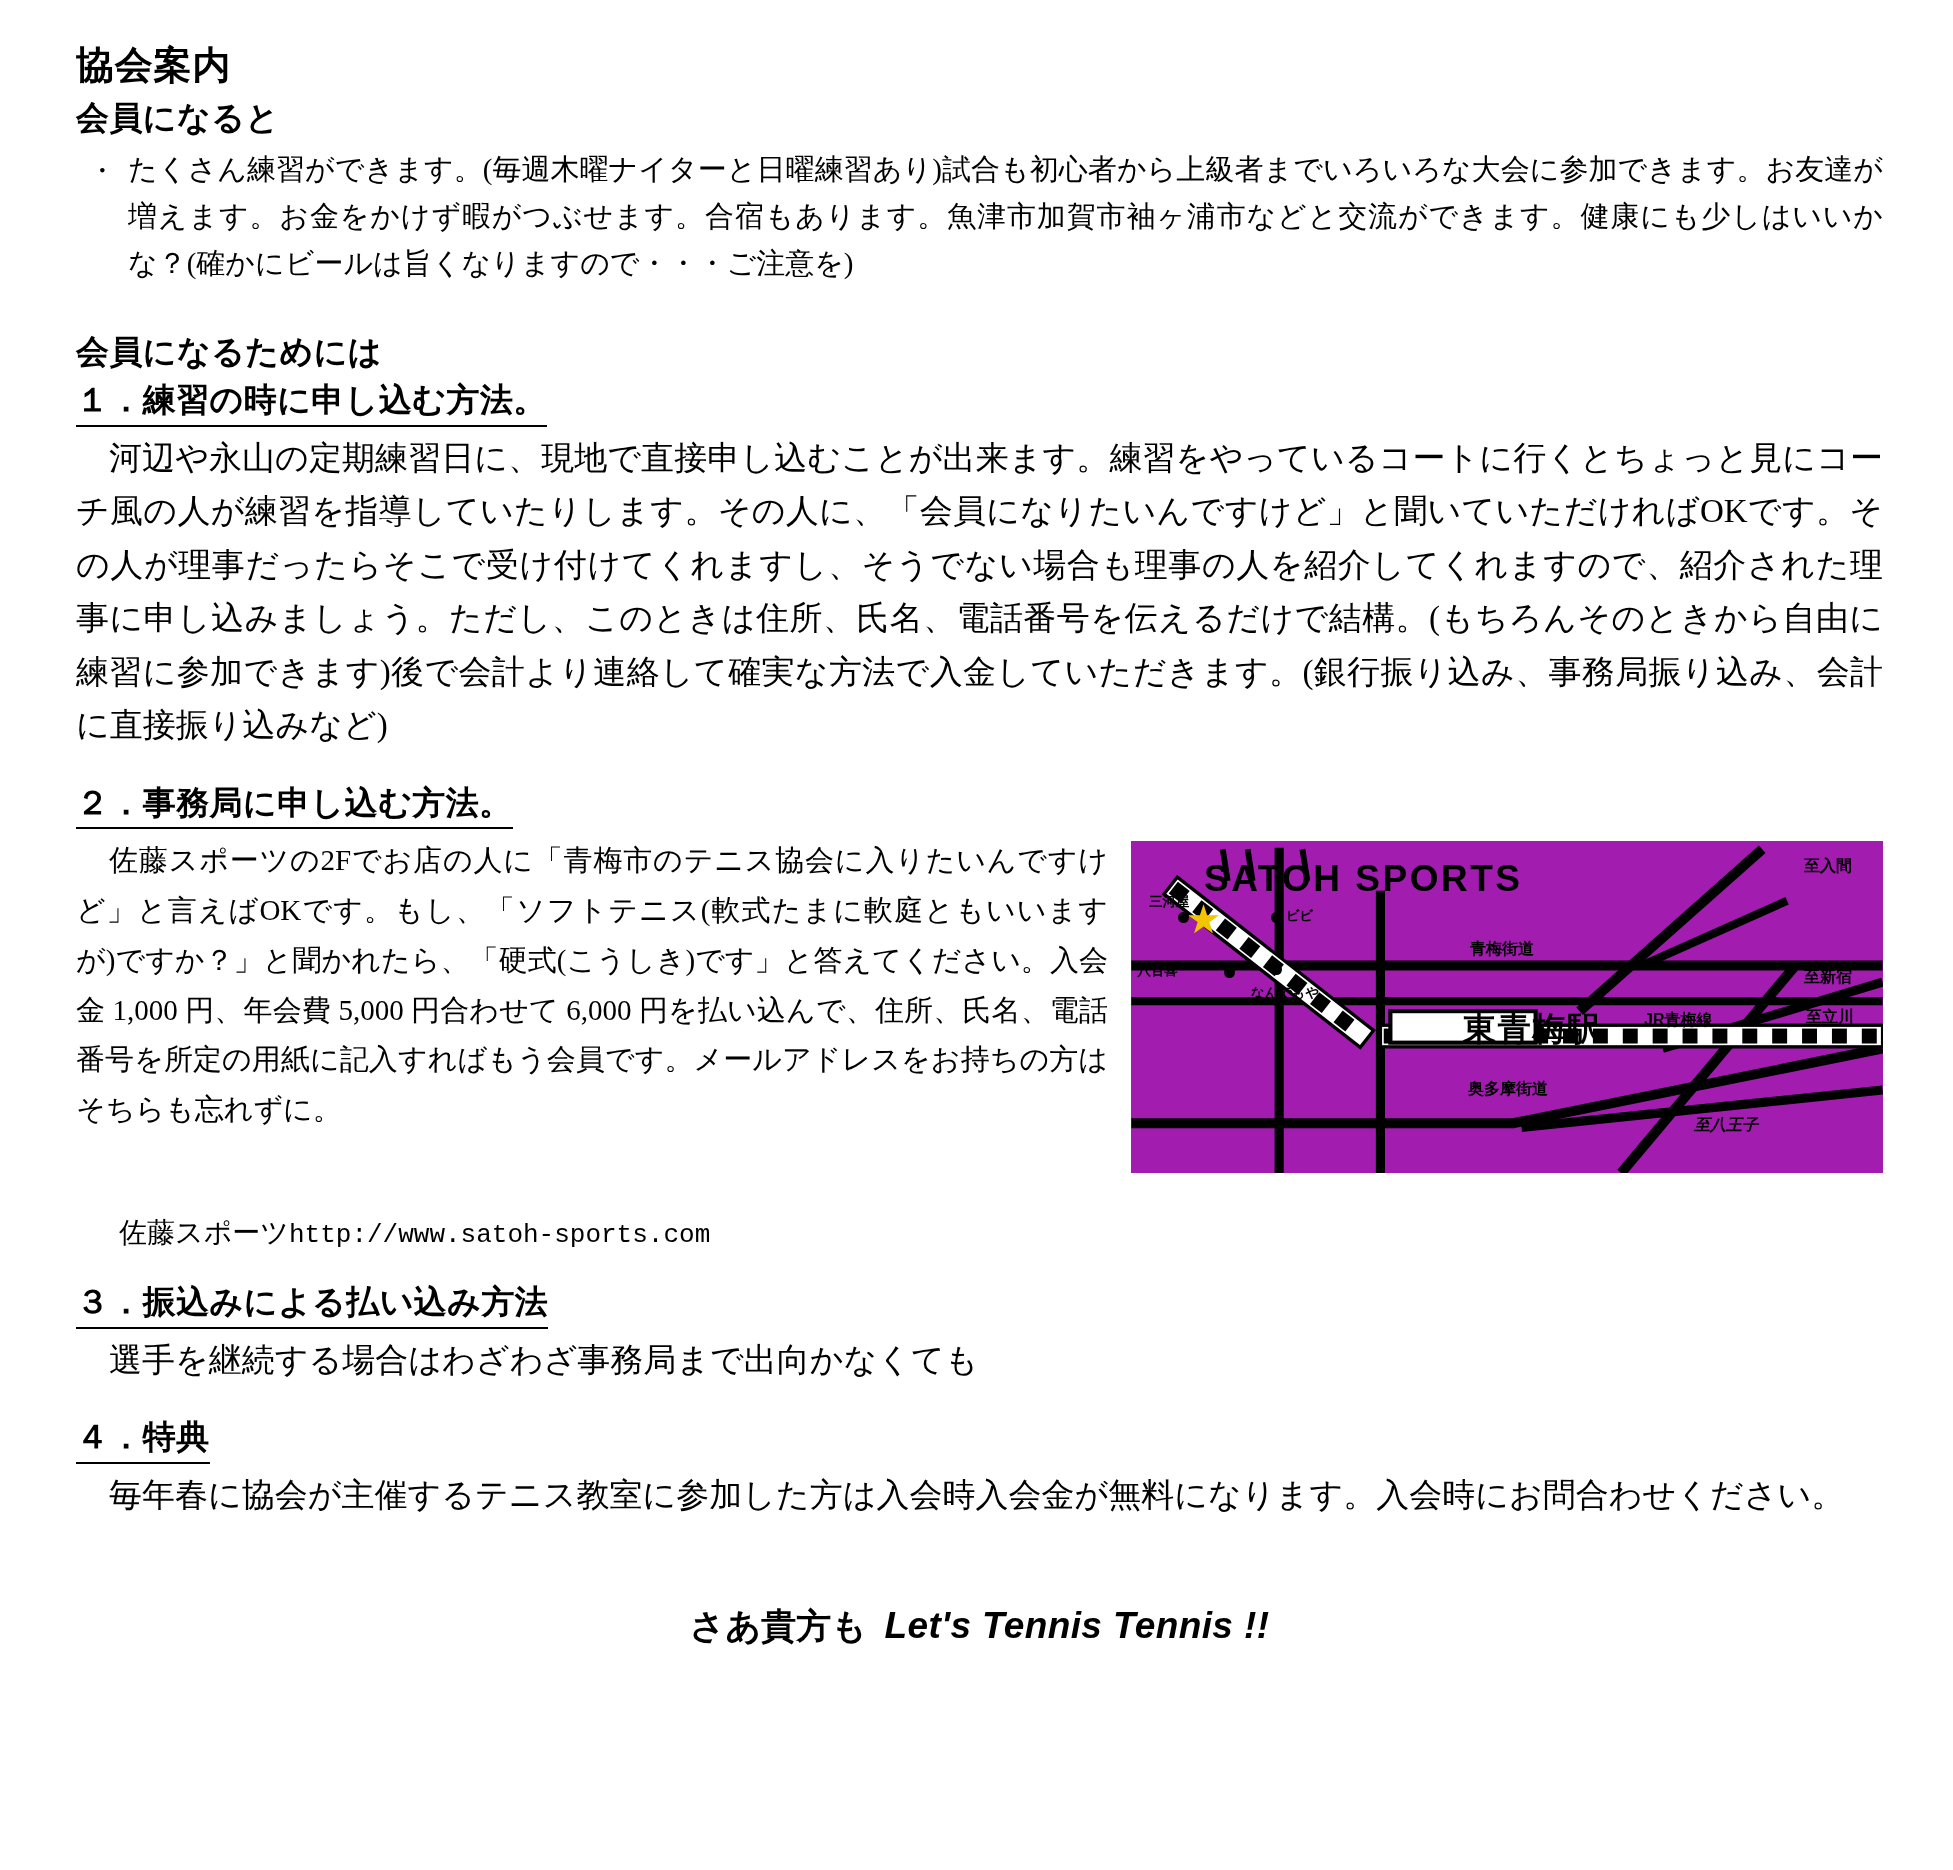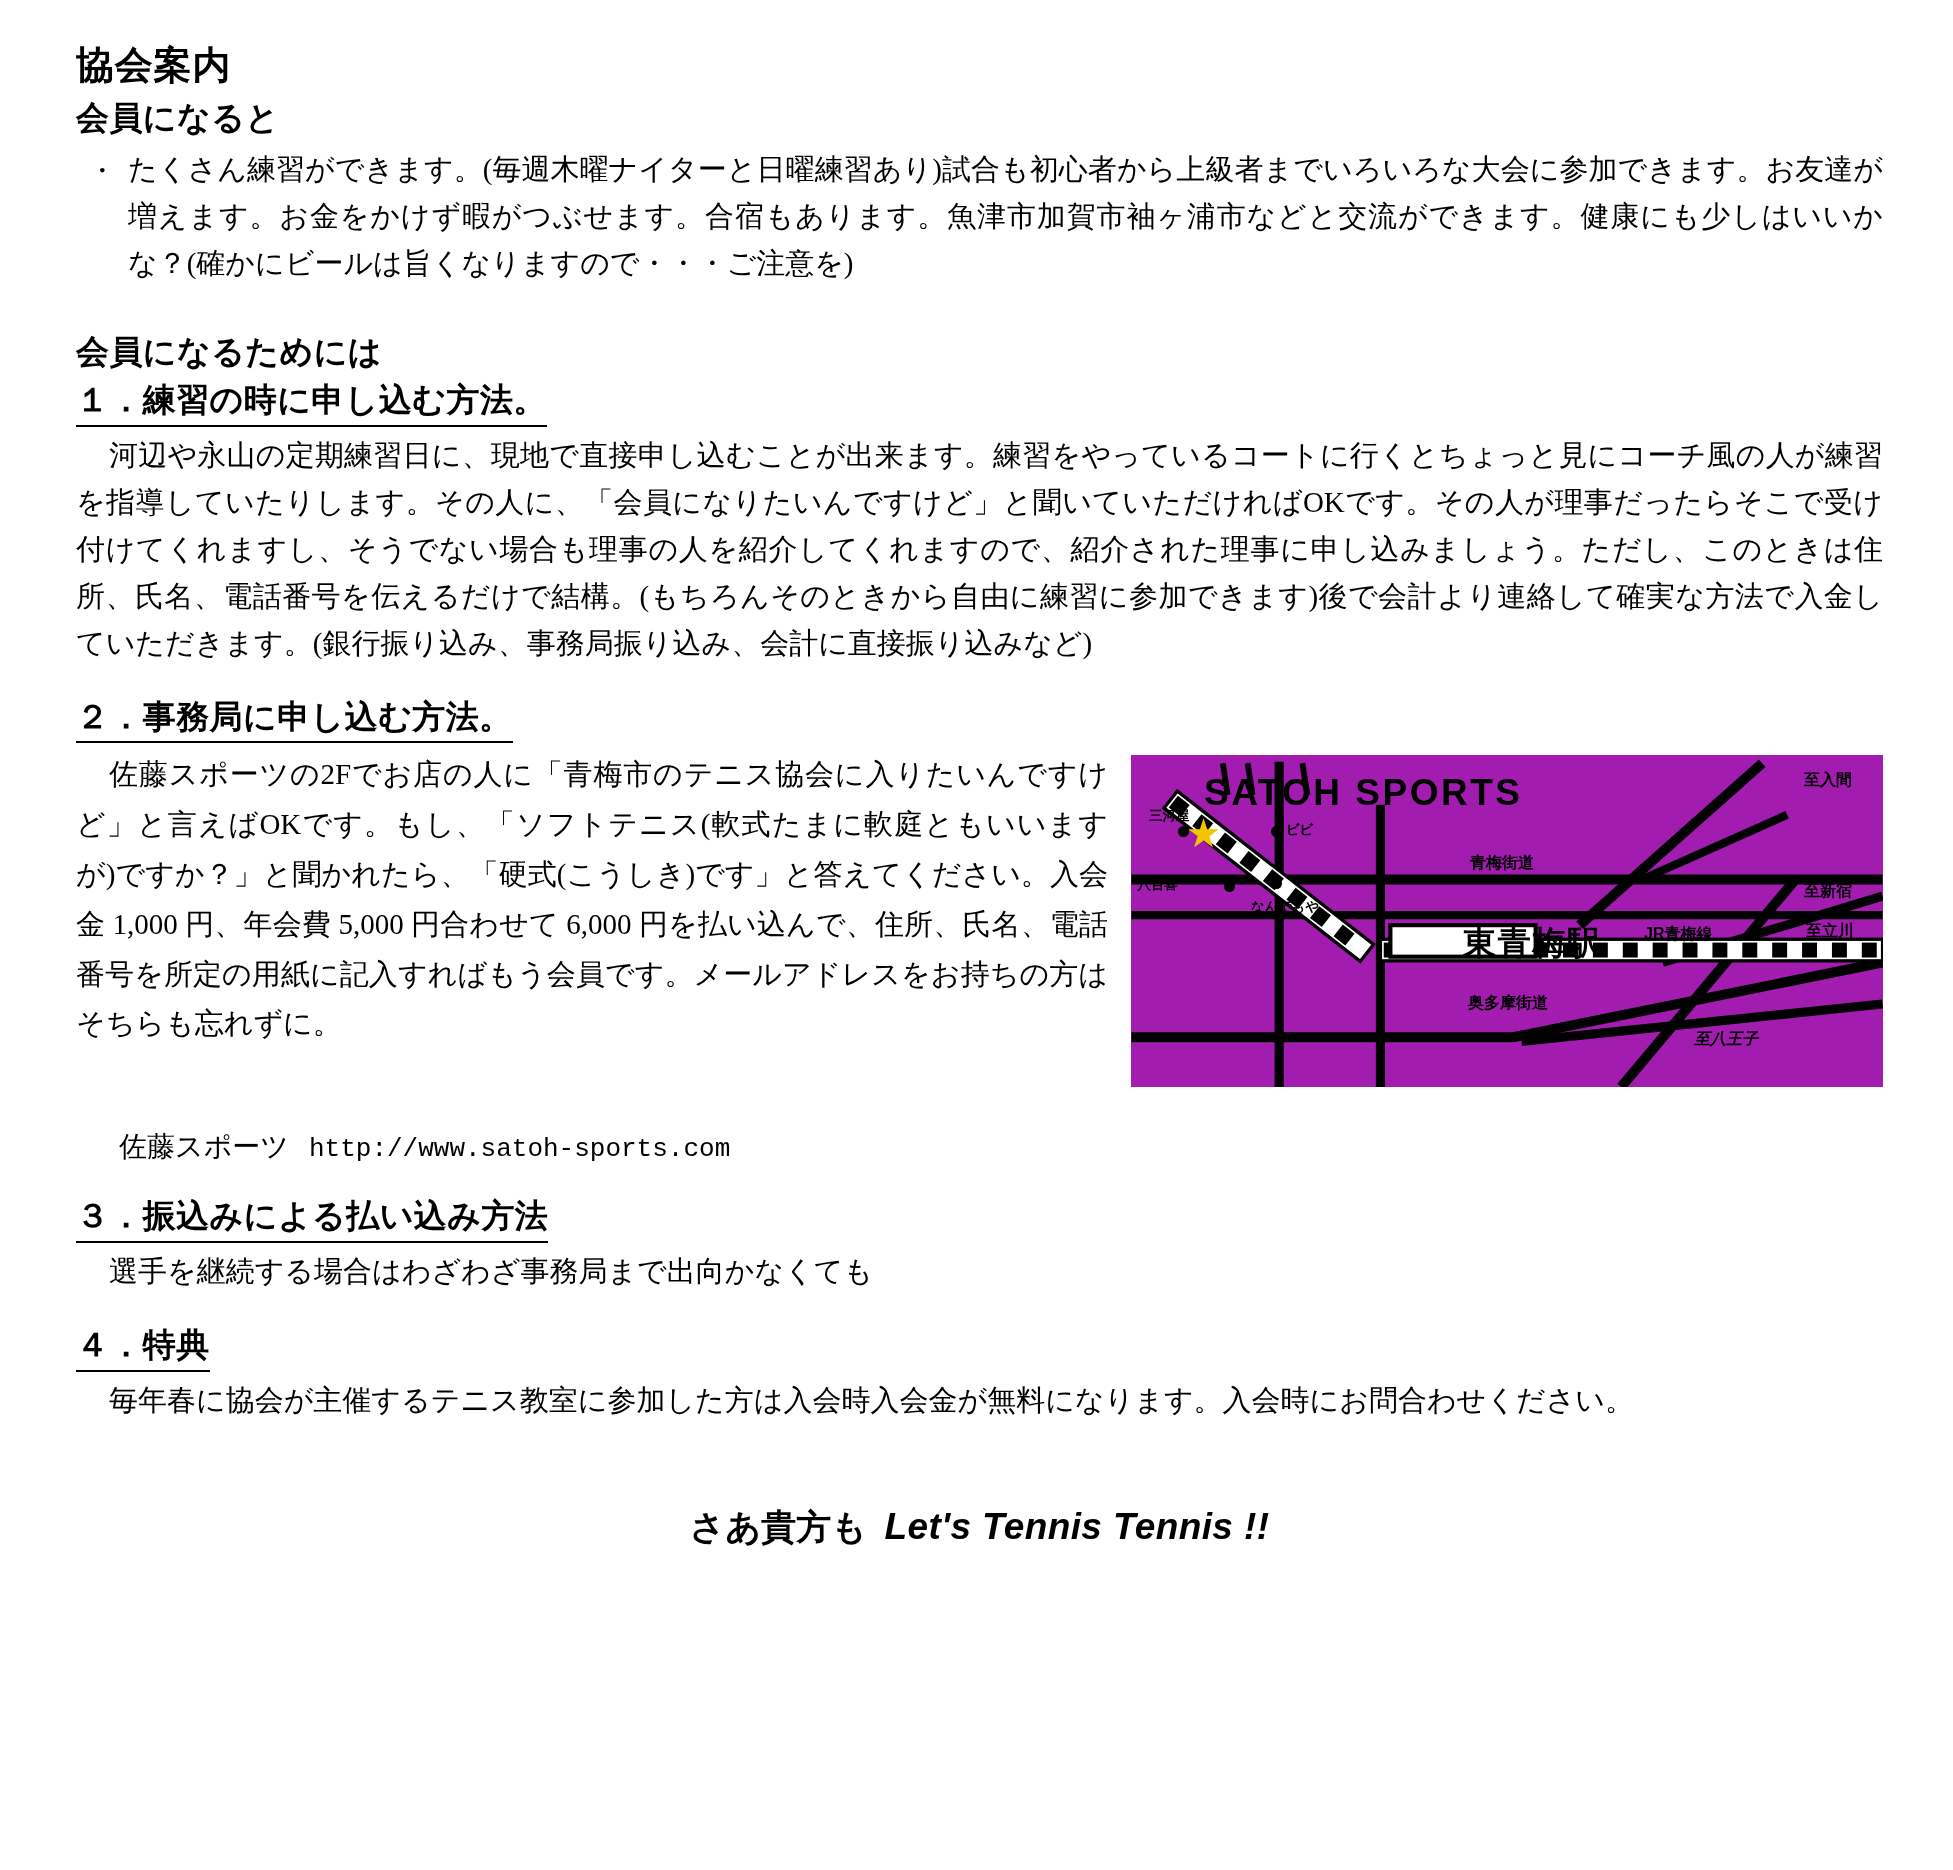--- a/index.html
+++ b/index.html
@@ -69,21 +69,21 @@
     padding-top: 1.7px;
   }
   .bullet-text {
     flex: 1 1 auto;
     font-size: 29px;
     line-height: 1.62;
     text-align: justify;
     text-justify: inter-ideograph;
   }
   p.para {
-    font-size: 29px;
+    font-size: 33px;
     line-height: 1.62;
     margin: 3.3px 0 0 0;
     text-indent: 33px;
     text-align: justify;
     text-justify: inter-ideograph;
   }
 
   
   .sec2-block {
     position: relative;
@@ -107,21 +107,20 @@
   .clearfix::after { content: ""; display: block; clear: both; }
 
   .url-line {
     font-size: 28px;
     margin: 33px 0 0 43px;
     letter-spacing: 0;
   }
   .url-line .mono {
     font-family: "Liberation Mono", "DejaVu Sans Mono", monospace;
     font-size: 26px;
-    margin-left: 20px;
   }
 
   .footer-line {
     text-align: center;
     margin-top: 80px;
     font-size: 35px;
     font-weight: bold;
   }
   .footer-line .en {
     font-family: "Liberation Sans", sans-serif;

